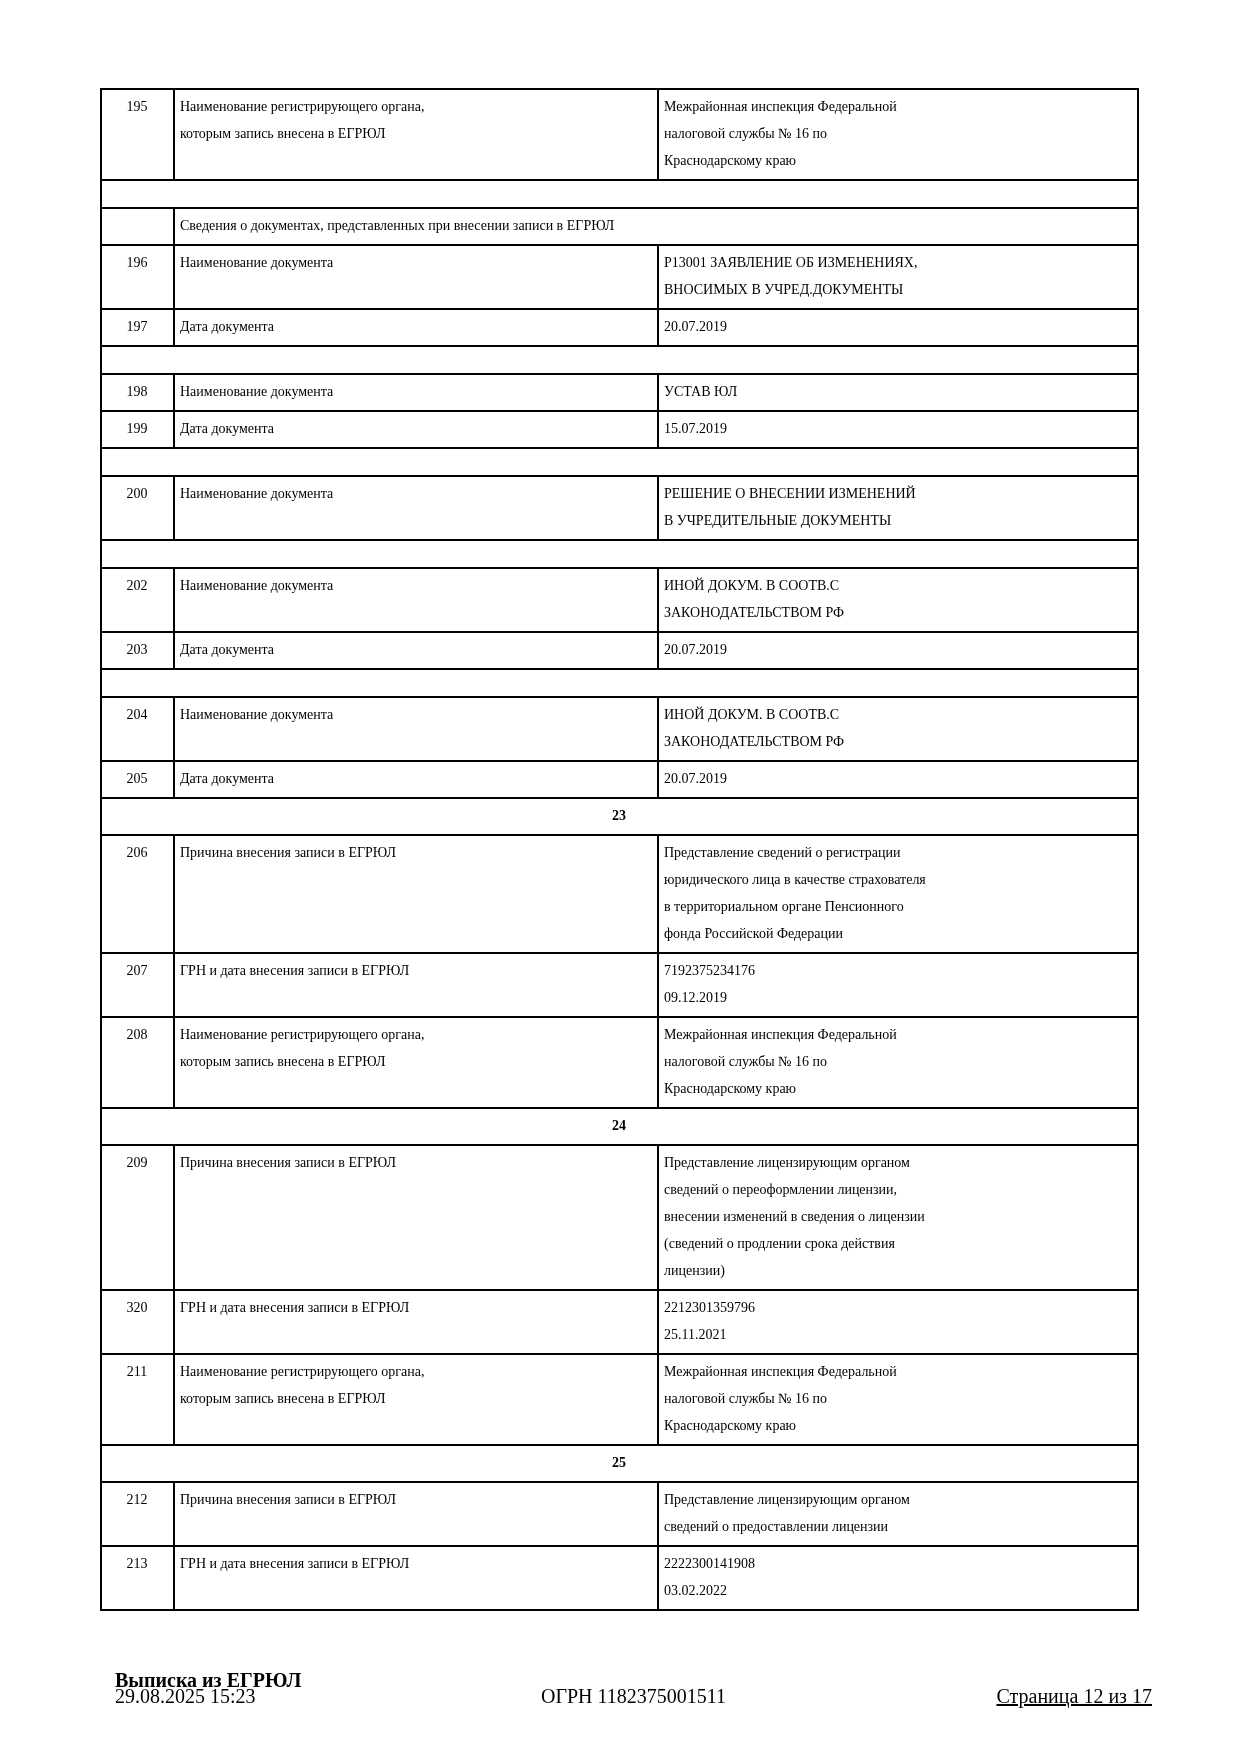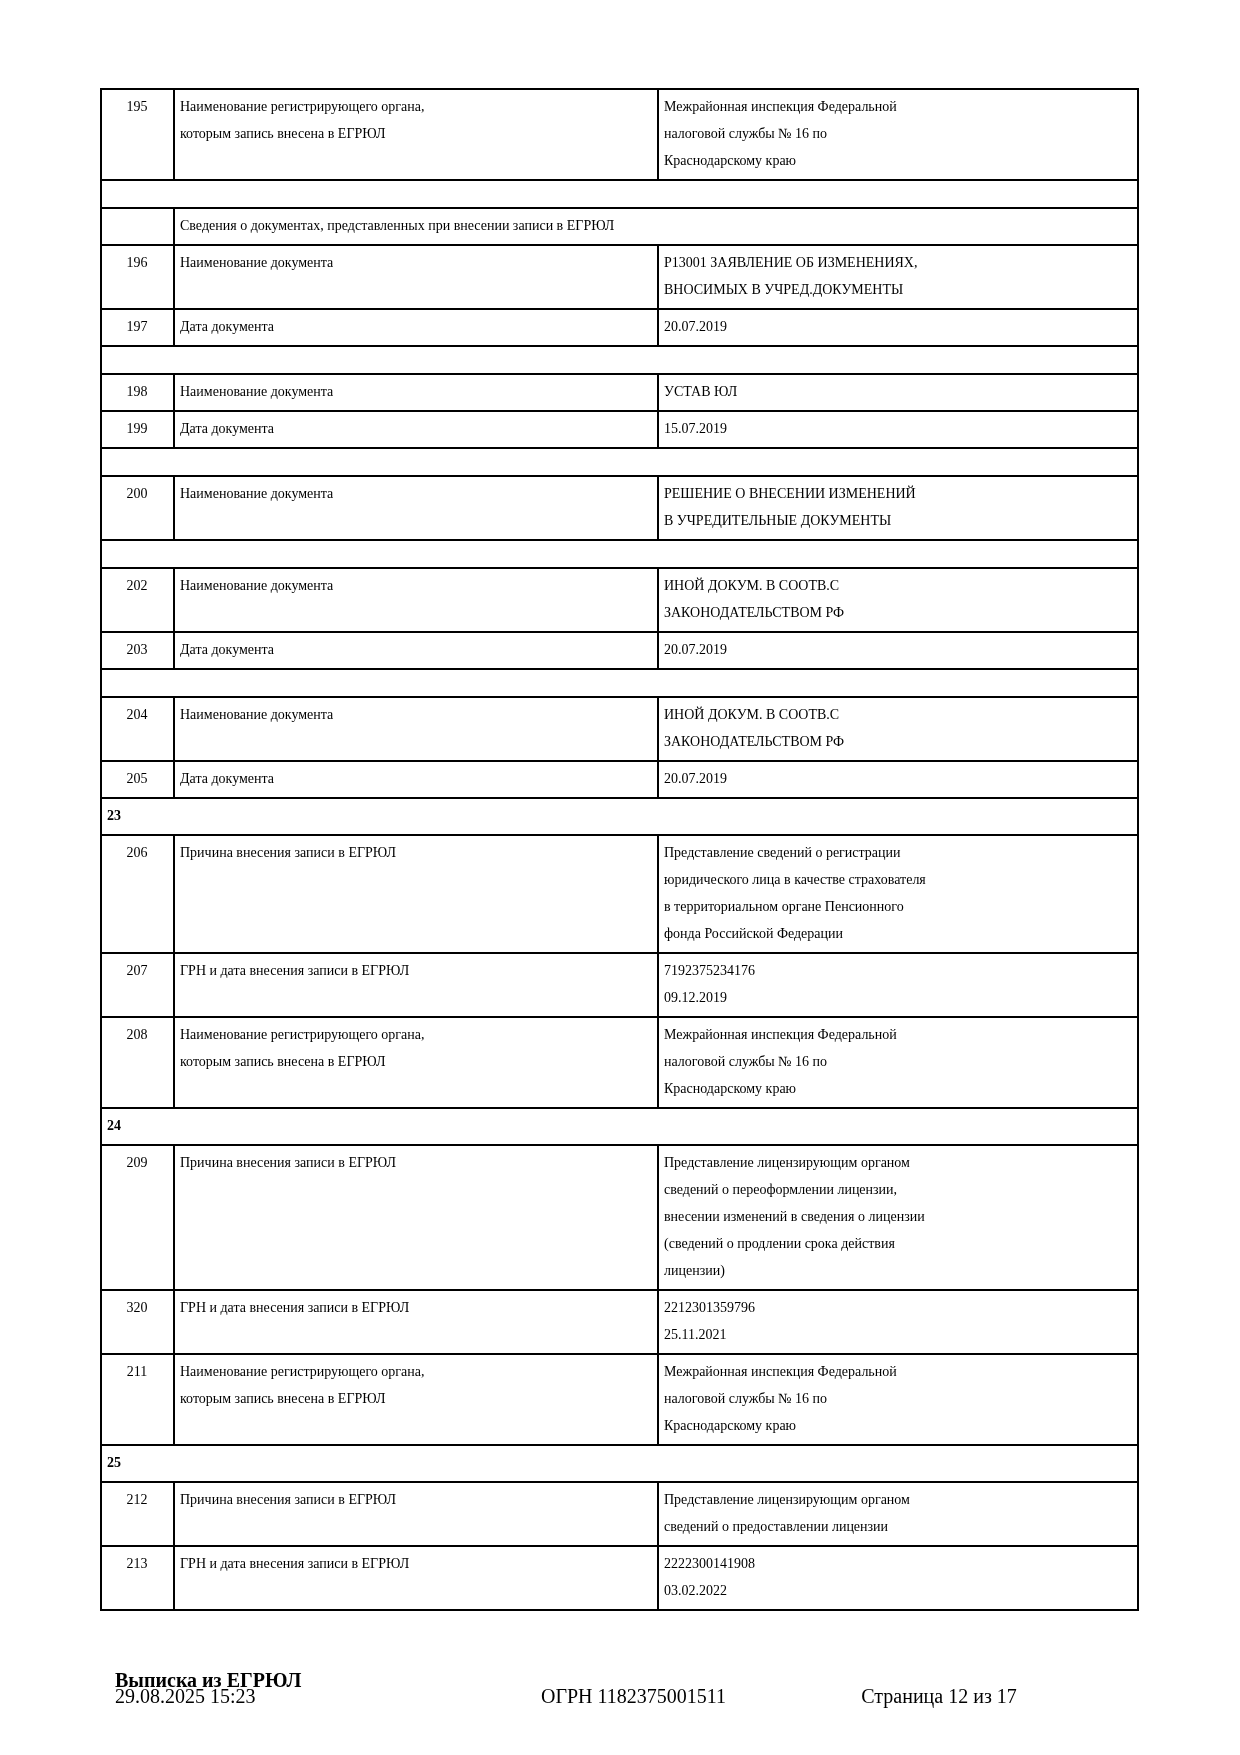--- a/index.html
+++ b/index.html
@@ -42,21 +42,21 @@
     padding-right: 2px;
   }
   td.label, td.value, td.subheader {
     white-space: pre-line;
   }
   tr.spacer-row td {
     height: 26px;
     padding: 0;
   }
   td.section {
-    text-align: left;
+    text-align: center;
     font-weight: bold;
     height: 27px;
     padding-top: 3px;
     padding-bottom: 3px;
   }
   td.subheader {
     height: 27px;
     border-radius: 11px;
   }
   .footer {
@@ -65,21 +65,21 @@
     top: 1672px;
     width: 1037px;
     display: grid;
     grid-template-columns: 1fr auto 1fr;
     align-items: end;
     font-size: 20px;
     line-height: 16px;
   }
   .footer .f-left { text-align: left; }
   .footer .f-center { text-align: center; }
-  .footer .f-right { text-align: center; }
+  .footer .f-right { text-align: right; text-decoration: underline; }
   .footer .doc-type { font-weight: bold; }
 </style>
 </head>
 <body>
 
 <div class="page">
 
   <table class="egrul">
     <colgroup>
       <col style="width:73px">

